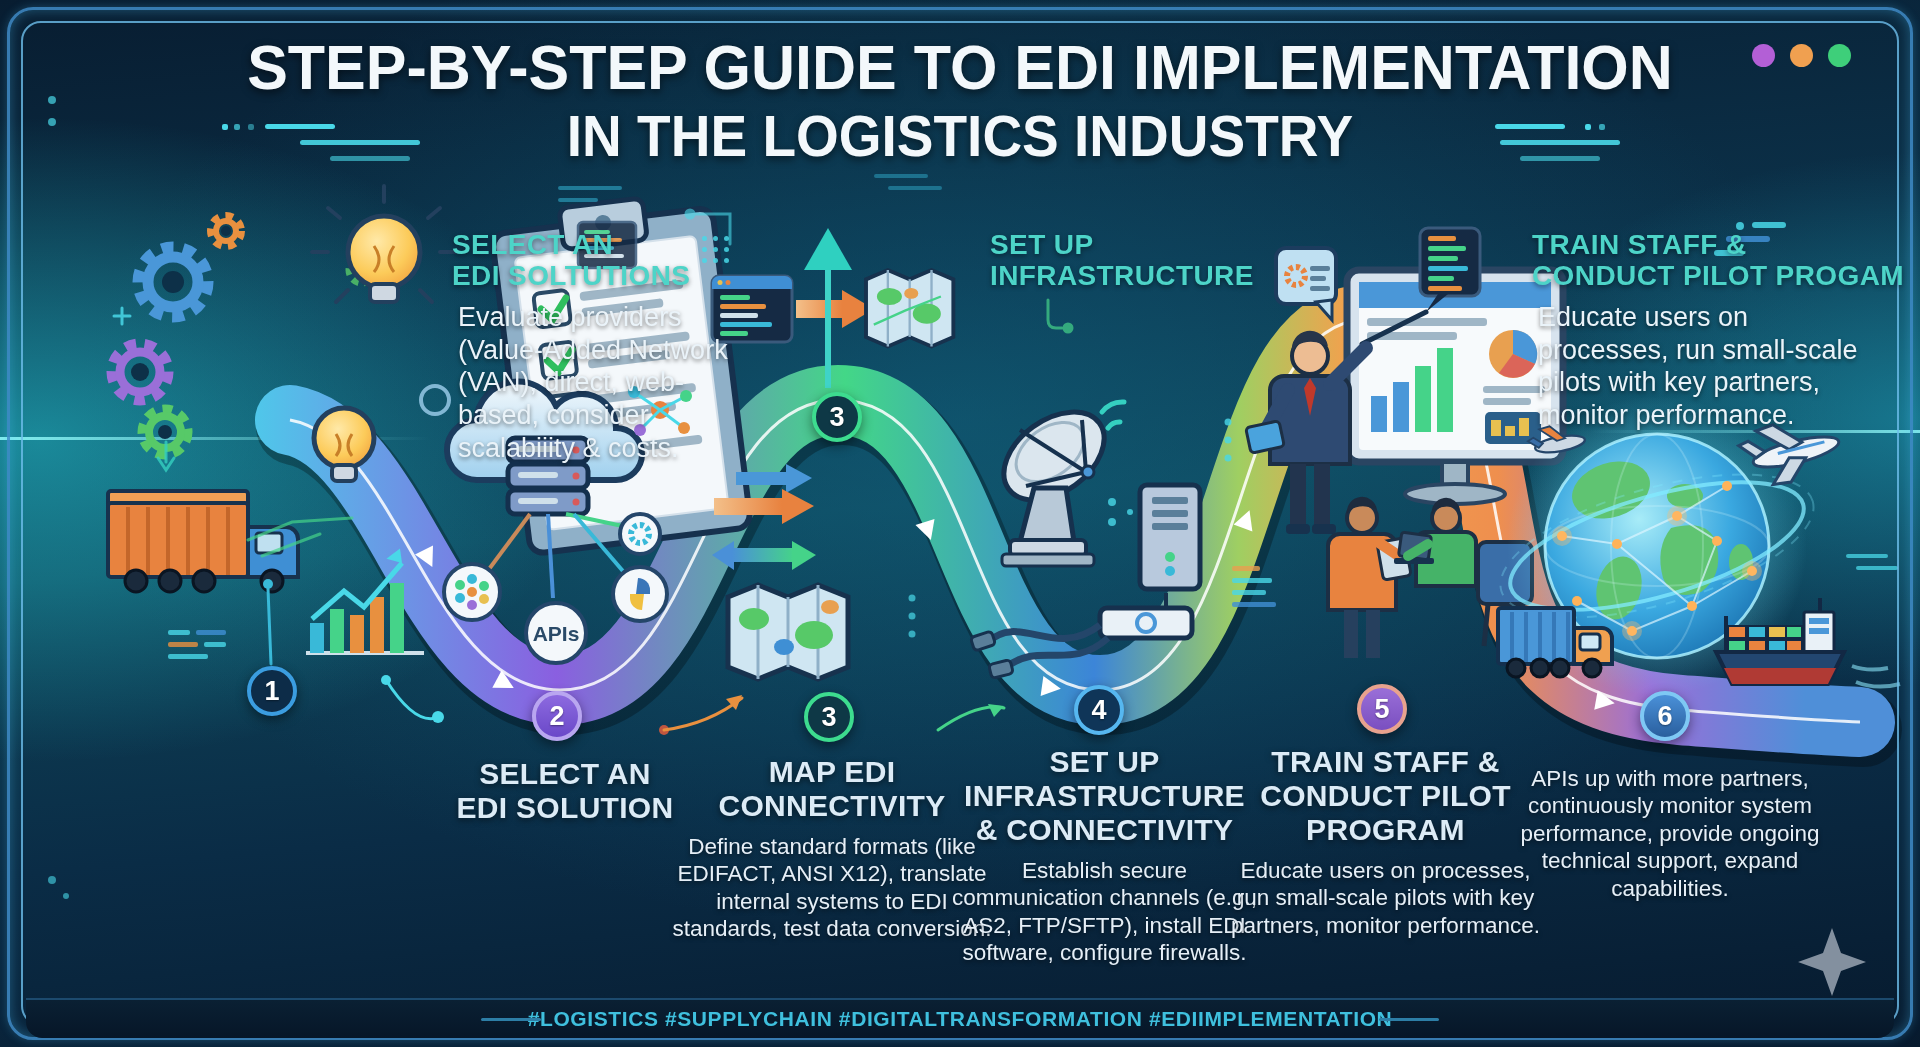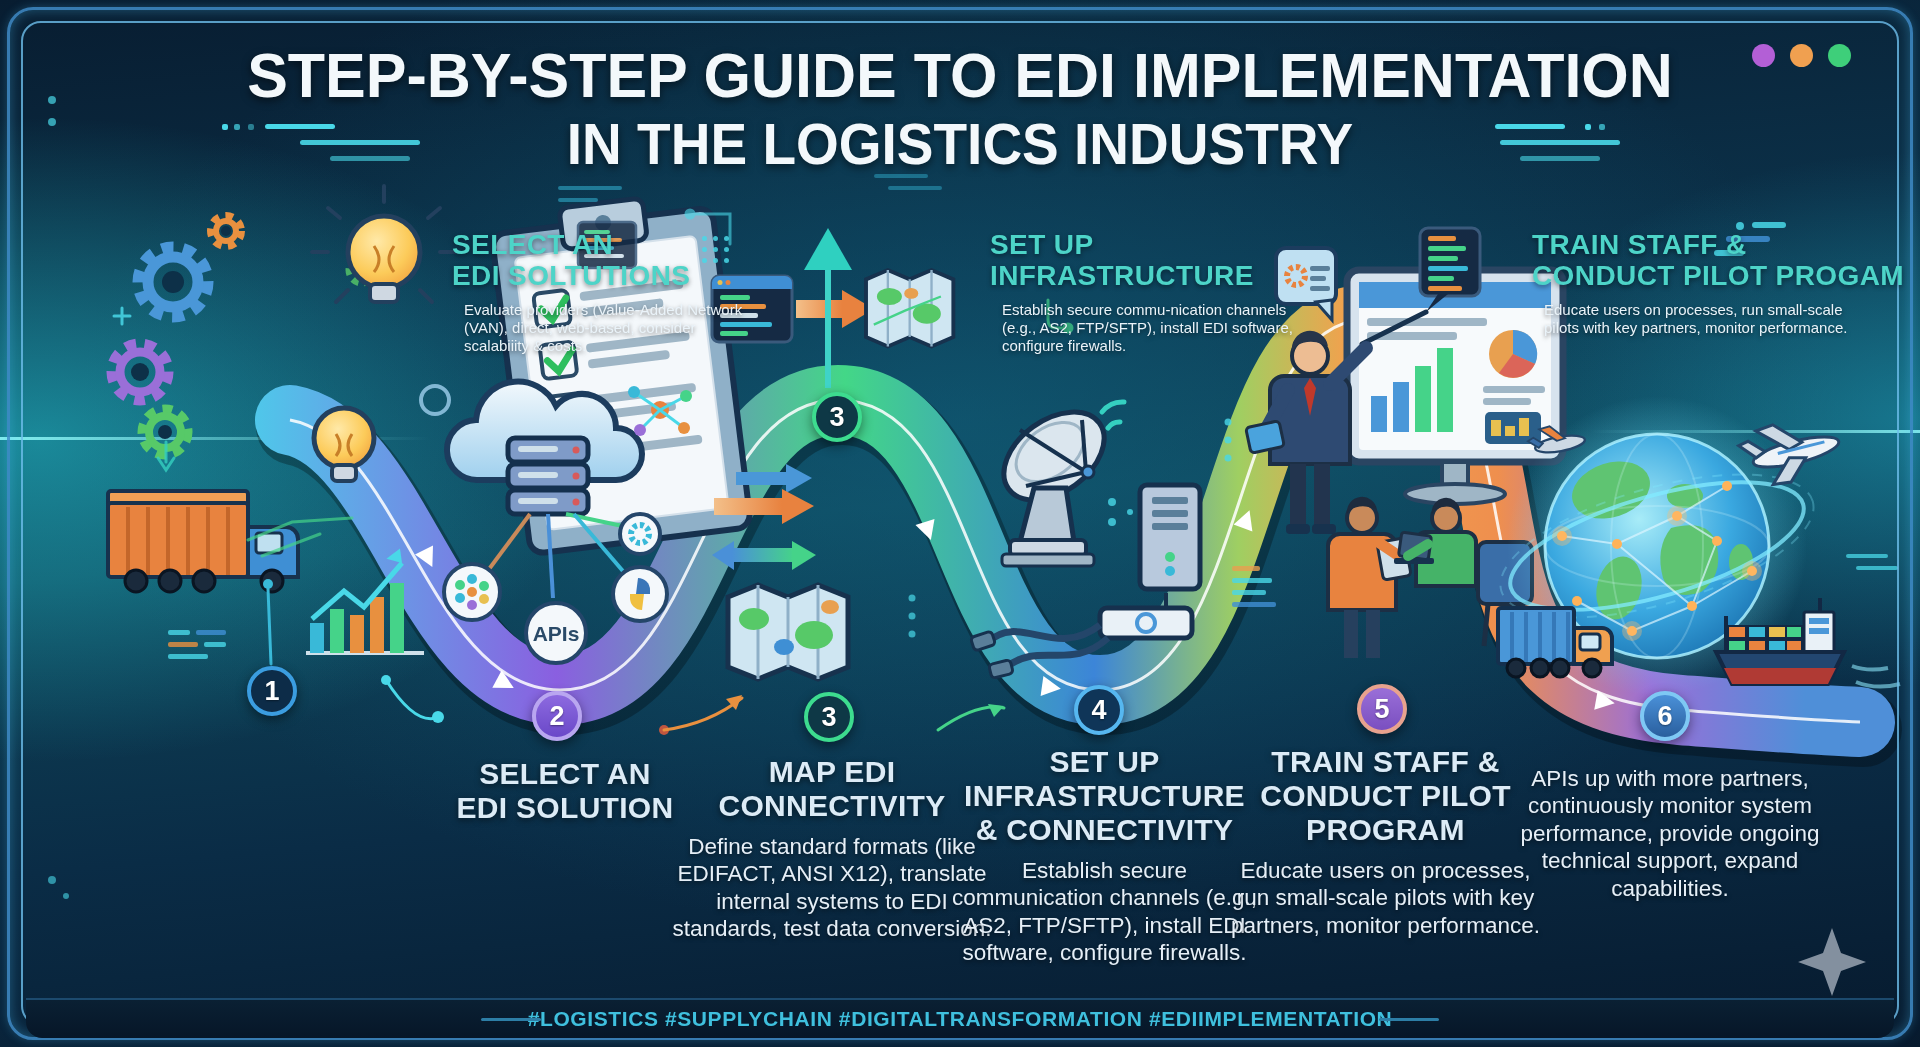--- a/index.html
+++ b/index.html
@@ -14,30 +14,30 @@
   }
   .flare{position:absolute;height:3px;background:linear-gradient(90deg,rgba(150,255,255,.85),rgba(150,255,255,0));width:430px;left:0;top:437px;}
   .flare.r{left:auto;right:0;background:linear-gradient(270deg,rgba(150,255,255,.8),rgba(150,255,255,0));width:330px;top:430px;}
   .frame{position:absolute;border-radius:26px;pointer-events:none;}
   .frame.outer{inset:7px;border:3px solid rgba(64,140,200,.85);box-shadow:0 0 14px rgba(80,200,255,.35) inset,0 0 10px rgba(80,200,255,.25);}
   .frame.inner{inset:21px;border:2px solid rgba(110,190,235,.8);border-radius:20px;}
   .decor{position:absolute;inset:0;}
   .wdots{position:absolute;top:44px;left:1752px;display:flex;gap:15px;}
   .wdots span{width:23px;height:23px;border-radius:50%;}
   .wd0{background:#b35fd6}.wd1{background:#f0a050}.wd2{background:#3ecf7a}
-  .title{position:absolute;left:0;top:40px;width:100%;text-align:center;}
+  .title{position:absolute;left:0;top:32px;width:100%;text-align:center;}
   .t1{font-size:61px;font-weight:bold;letter-spacing:0;color:#f3f8fb;text-shadow:0 3px 8px rgba(0,0,0,.55);transform:scaleY(1.04);}
   .t2{font-size:55px;font-weight:bold;color:#f3f8fb;text-shadow:0 3px 8px rgba(0,0,0,.55);margin-top:2px;transform:scaleY(1.04);}
   .dash{position:absolute;background:#49d8e8;border-radius:3px;height:5px;}
   .ddot{position:absolute;background:#49d8e8;border-radius:2px;width:6px;height:6px;}
   .dotgrid{position:absolute;display:grid;grid-template-columns:repeat(3,1fr);gap:6px;}
   .dotgrid i{width:5px;height:5px;border-radius:50%;background:#49d8e8;opacity:.85;}
   .note{position:absolute;text-align:left;}
   .note h3{margin:0;font-size:28px;line-height:1.1;font-weight:bold;color:#4dd4c8;letter-spacing:.4px;text-shadow:0 2px 5px rgba(0,0,0,.45);}
-  .note p{margin:9px 0 0 12px;font-size:15px;line-height:1.22;color:#eaf3f9;text-shadow:0 2px 4px rgba(0,0,0,.5);}
+  .note p{margin:9px 0 0 6px;font-size:27px;line-height:1.22;color:#eaf3f9;text-shadow:0 2px 4px rgba(0,0,0,.5);}
   .step{position:absolute;text-align:center;}
   .step h2{margin:0;font-size:30px;line-height:1.13;font-weight:bold;color:#dcebf6;letter-spacing:.3px;text-shadow:0 2px 6px rgba(0,0,0,.55);}
   .step p{margin:10px 0 0 0;font-size:22.5px;line-height:1.22;color:#e6eff7;text-shadow:0 2px 4px rgba(0,0,0,.5);}
   .pre{white-space:pre-line;}
   .badge{position:absolute;width:50px;height:50px;border-radius:50%;display:flex;align-items:center;justify-content:center;
     font-weight:bold;font-size:27px;color:#fff;border:4px solid;box-sizing:border-box;
     box-shadow:0 4px 12px rgba(0,0,0,.45);text-shadow:0 1px 2px rgba(0,0,0,.4);}
   .b1{left:247px;top:666px;border-color:#3b9de0;background:#0d2c48;}
   .b2{left:532px;top:691px;border-color:#b9a6f0;background:linear-gradient(180deg,#8d6ae0,#6a48c8);}
   .b3t{left:812px;top:392px;border-color:#3ddc8f;background:#0e3846;}
@@ -679,21 +679,20 @@
   </div>
 
   <section class="note" style="left:452px;top:230px;width:312px">
     <h3 class="pre">SELECT AN
 EDI SOLTUTIONS</h3>
     <p>Evaluate providers (Value-Added Network (VAN), direct, web-based, consider scalabiiity &amp; costs.</p>
   </section>
   <section class="note" style="left:990px;top:230px;width:310px">
     <h3 class="pre">SET UP
 INFRASTRUCTURE</h3>
-    <p>Establish secure commu-nication channels (e.g., AS2, FTP/SFTP), install EDI software, configure firewalls.</p>
   </section>
   <section class="note" style="left:1532px;top:230px;width:372px">
     <h3 class="pre">TRAIN STAFF &amp;
 CONDUCT PILOT PROGAM</h3>
     <p style="width:330px">Educate users on processes, run small-scale pilots with key partners, monitor performance.</p>
   </section>
 
   <div class="badge b1">
       <span>1</span>
     </div>

